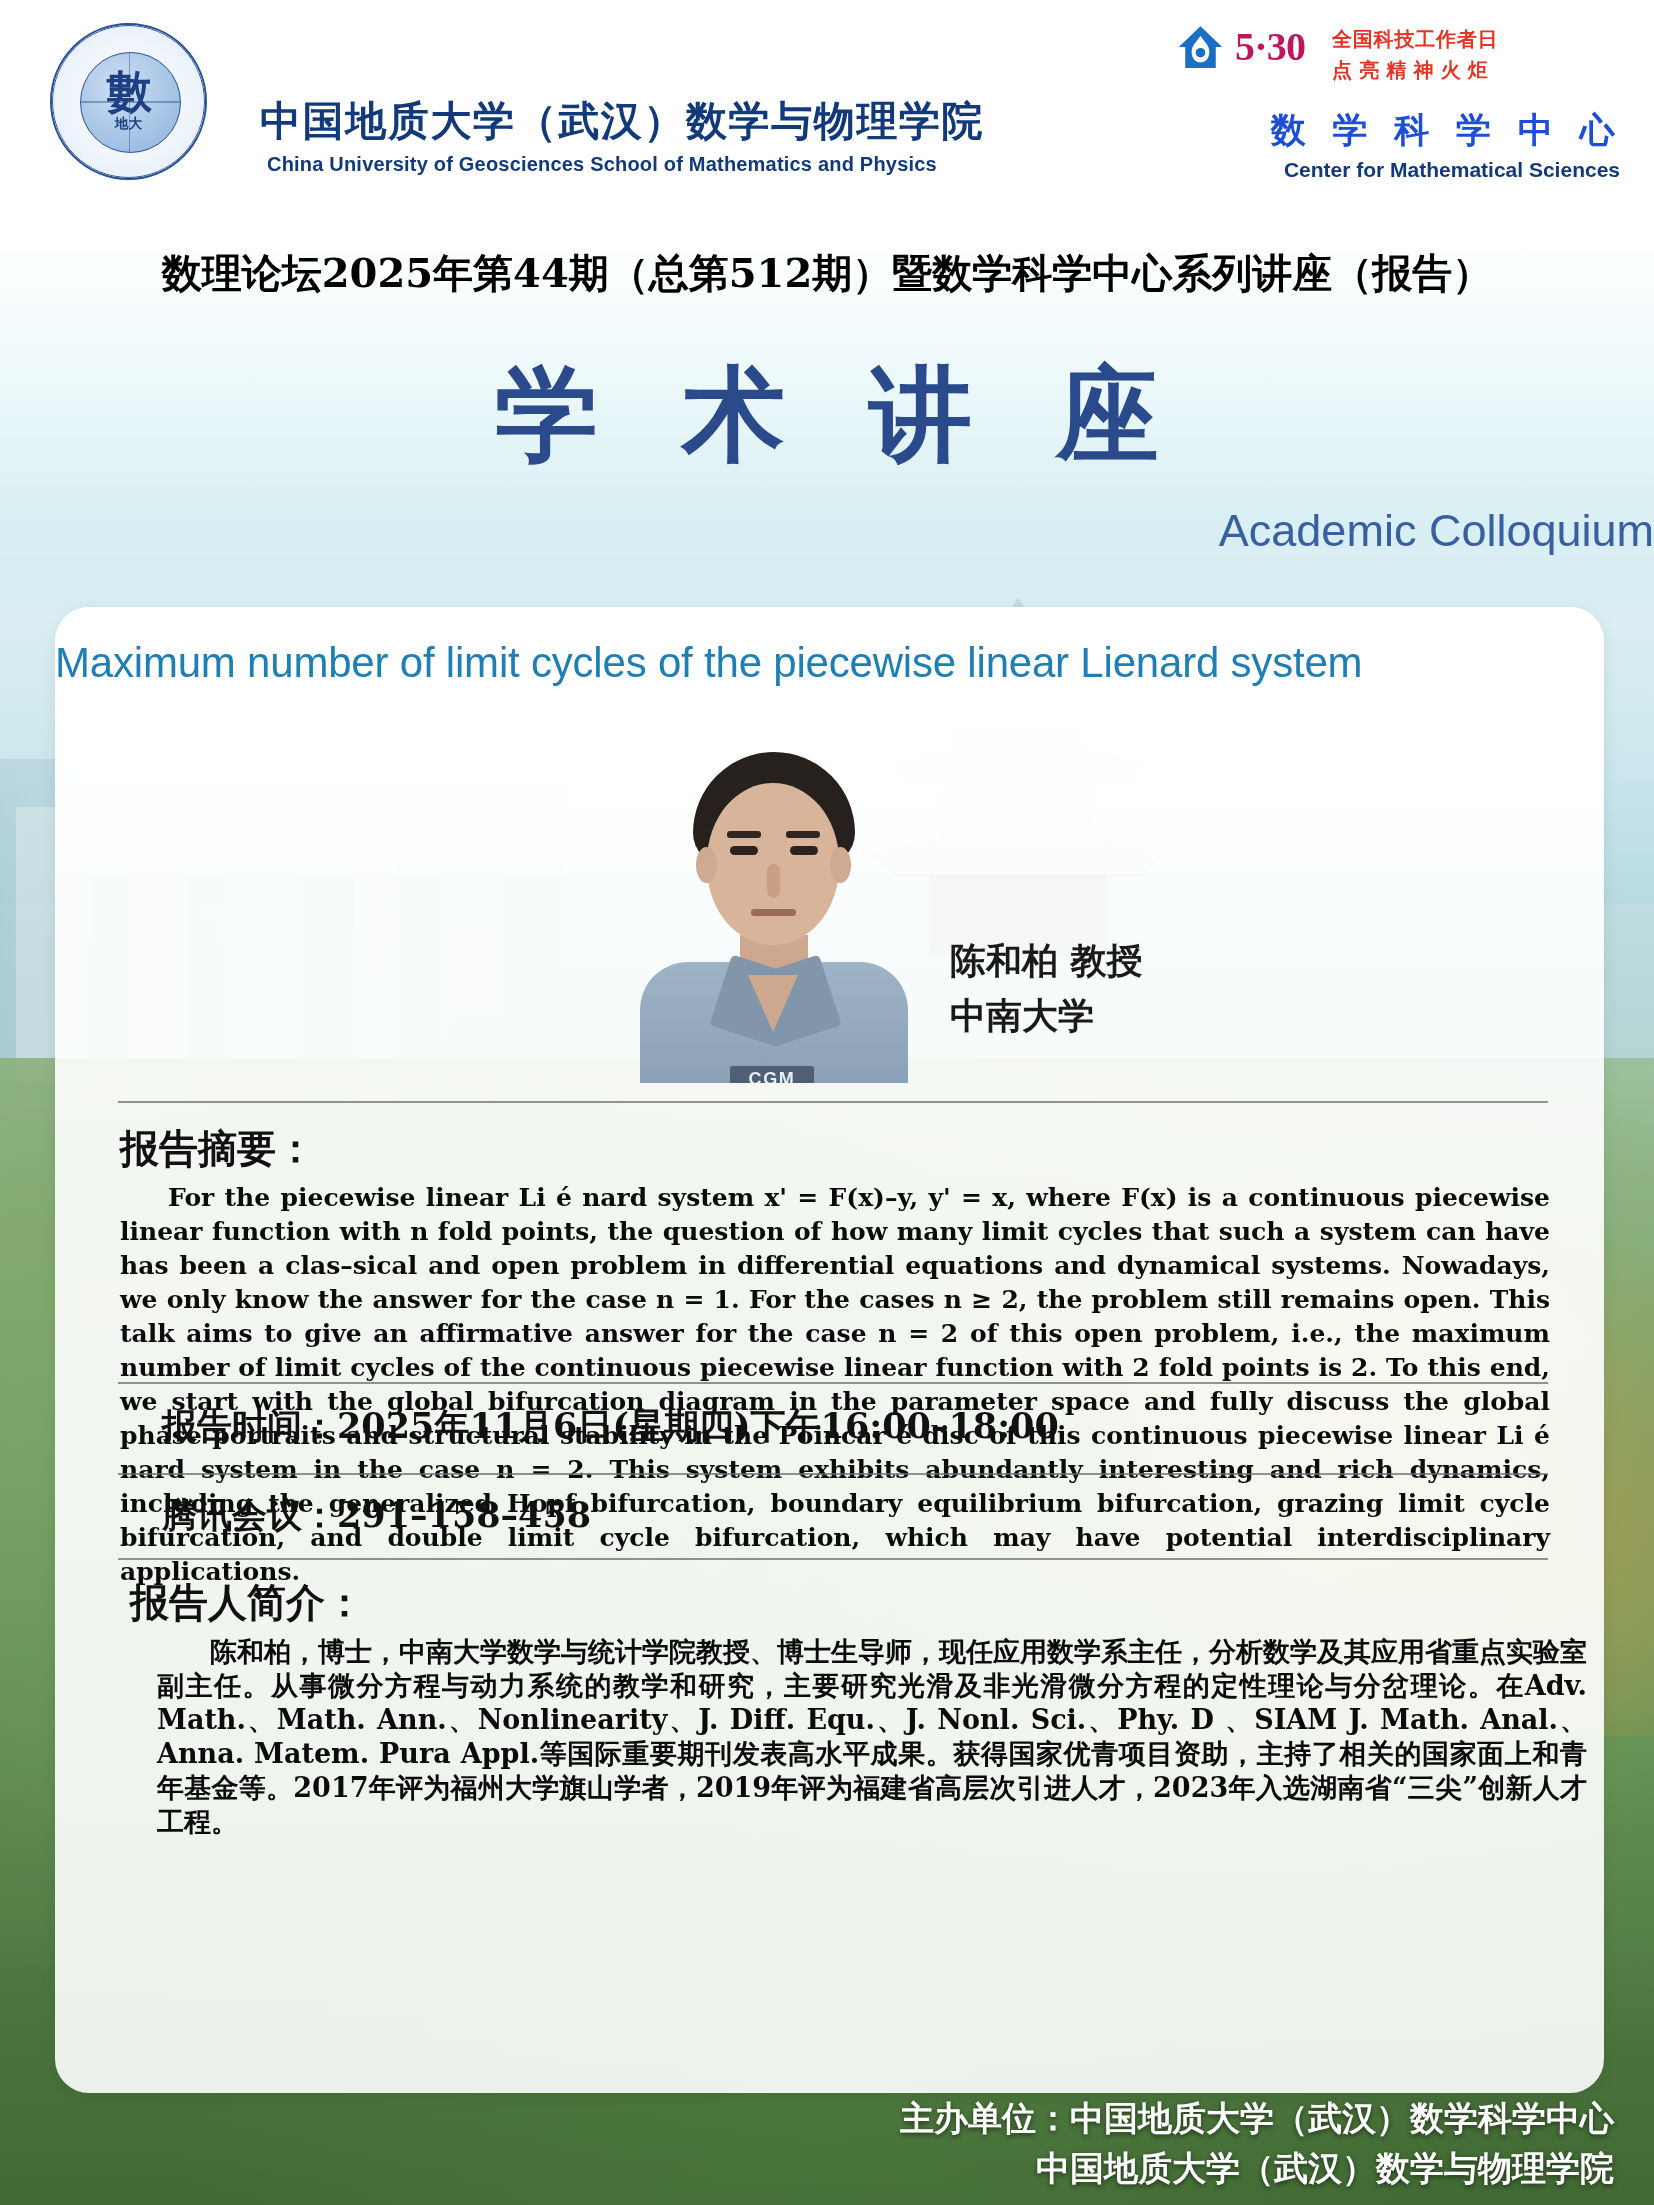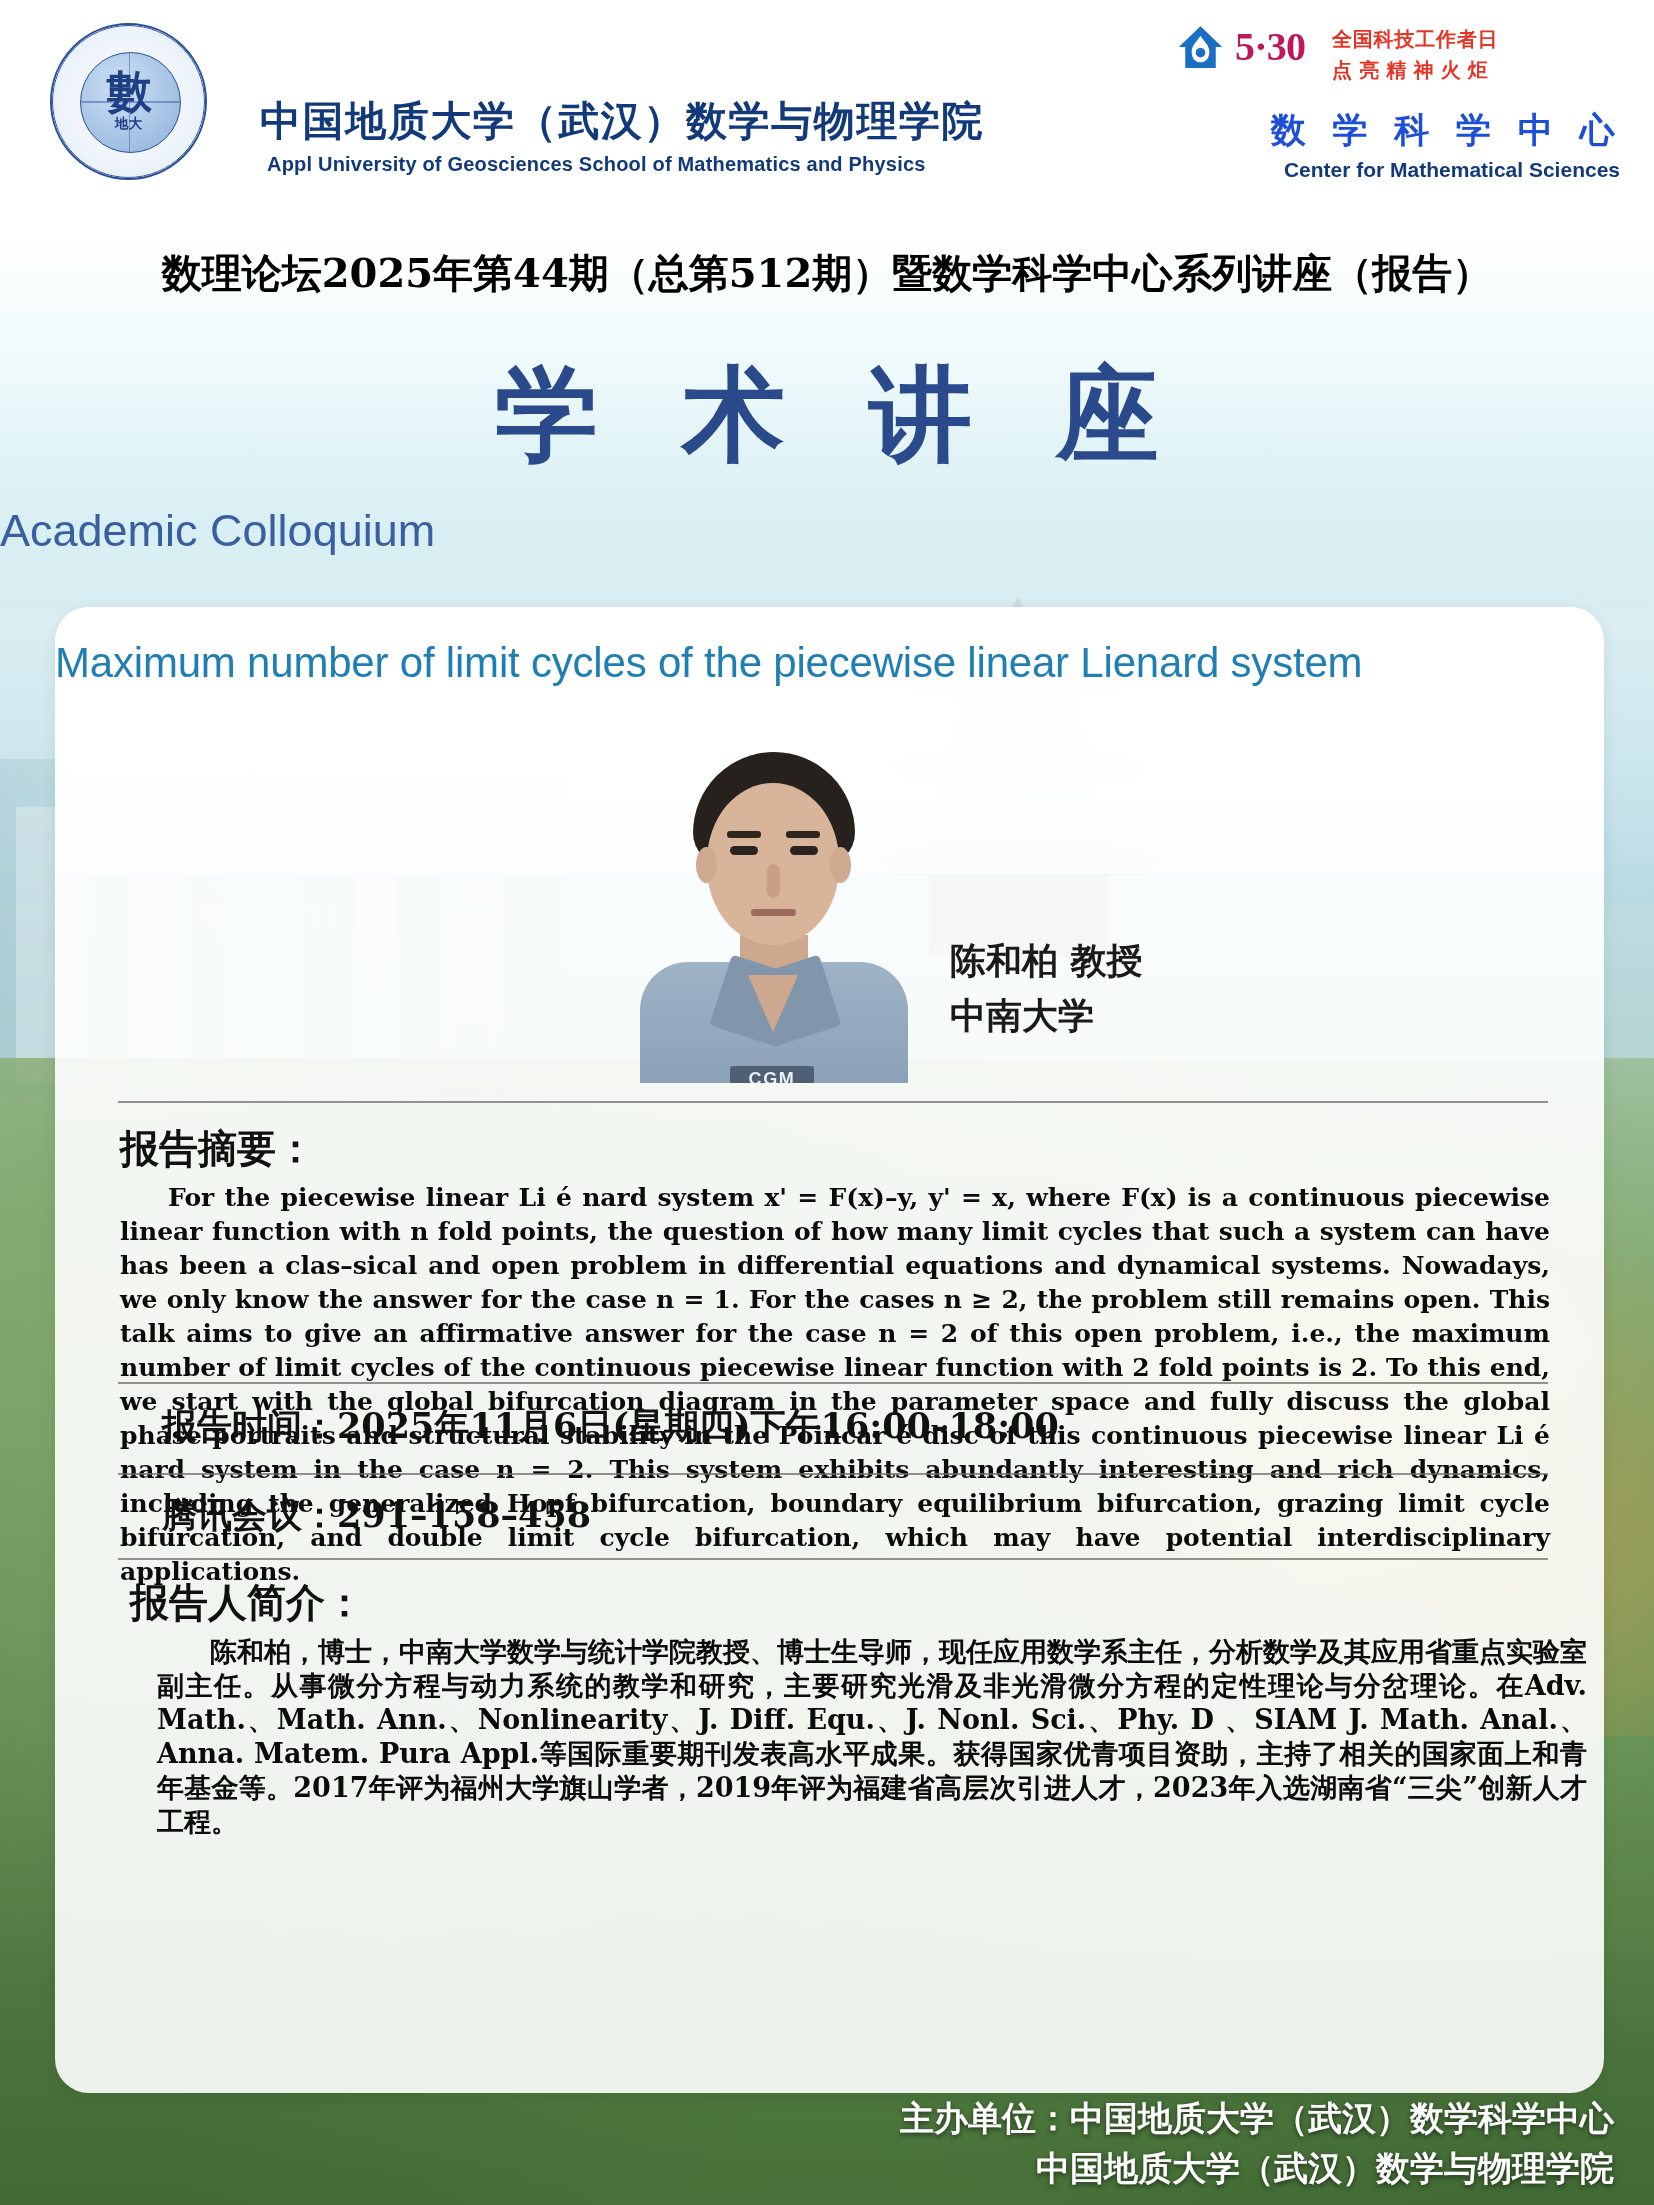--- a/index.html
+++ b/index.html
@@ -178,21 +178,21 @@
   .big-cn-title {
     position: absolute; left: 0; top: 347px; width: 1654px;
     text-align: center;
     font-family: "DejaVu Serif", serif;
     font-size: 103px; font-weight: bold; color: #2a4a8c;
     letter-spacing: 24px;
     text-indent: 24px;
   }
   .big-en-title {
     position: absolute; left: 0; top: 505px; width: 1654px;
-    text-align: left;
+    text-align: right;
     font-size: 45px; color: #3a5fa0;
   }
 
   
   .card {
     position: absolute; left: 55px; top: 607px; width: 1549px; height: 1486px;
     background: rgba(255,255,255,0.90);
     border-radius: 34px;
     box-shadow: 0 3.2px 16px rgba(0,0,0,0.08);
     overflow: hidden;
@@ -357,21 +357,21 @@
   <div class="header">
 
     <div class="logo-seal">
       <div class="ring-text"></div>
       <div class="globe"></div>
       <div class="seal-char">數</div>
       <div class="seal-sub">地大</div>
     </div>
 
     <div class="uni-cn">中国地质大学（武汉）数学与物理学院</div>
-    <div class="uni-en">Appl University of Geosciences    School of Mathematics and Physics</div>
+    <div class="uni-en">China University of Geosciences    School of Mathematics and Physics</div>
 
     <div class="day-badge">
       <svg class="day-icon" viewBox="0 0 66 66">
         <path d="M33 4 L60 30 L52 30 L52 56 L14 56 L14 30 L6 30 Z" fill="#1a6fc4"></path>
         <path d="M33 16 C38 24 44 28 44 36 C44 44 39 49 33 49 C27 49 22 44 22 36 C22 28 28 24 33 16 Z" fill="#ffffff"></path>
         <circle cx="33" cy="37" r="6" fill="#1a6fc4"></circle>
       </svg>
       <div class="day-number">5·30</div>
       <div class="day-text1">全国科技工作者日</div>
       <div class="day-text2">点 亮 精 神 火 炬</div>

